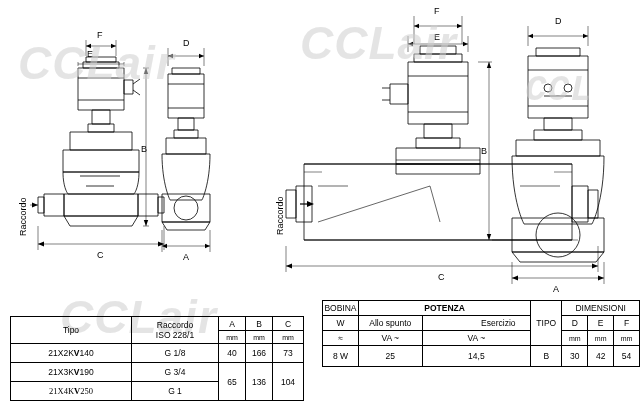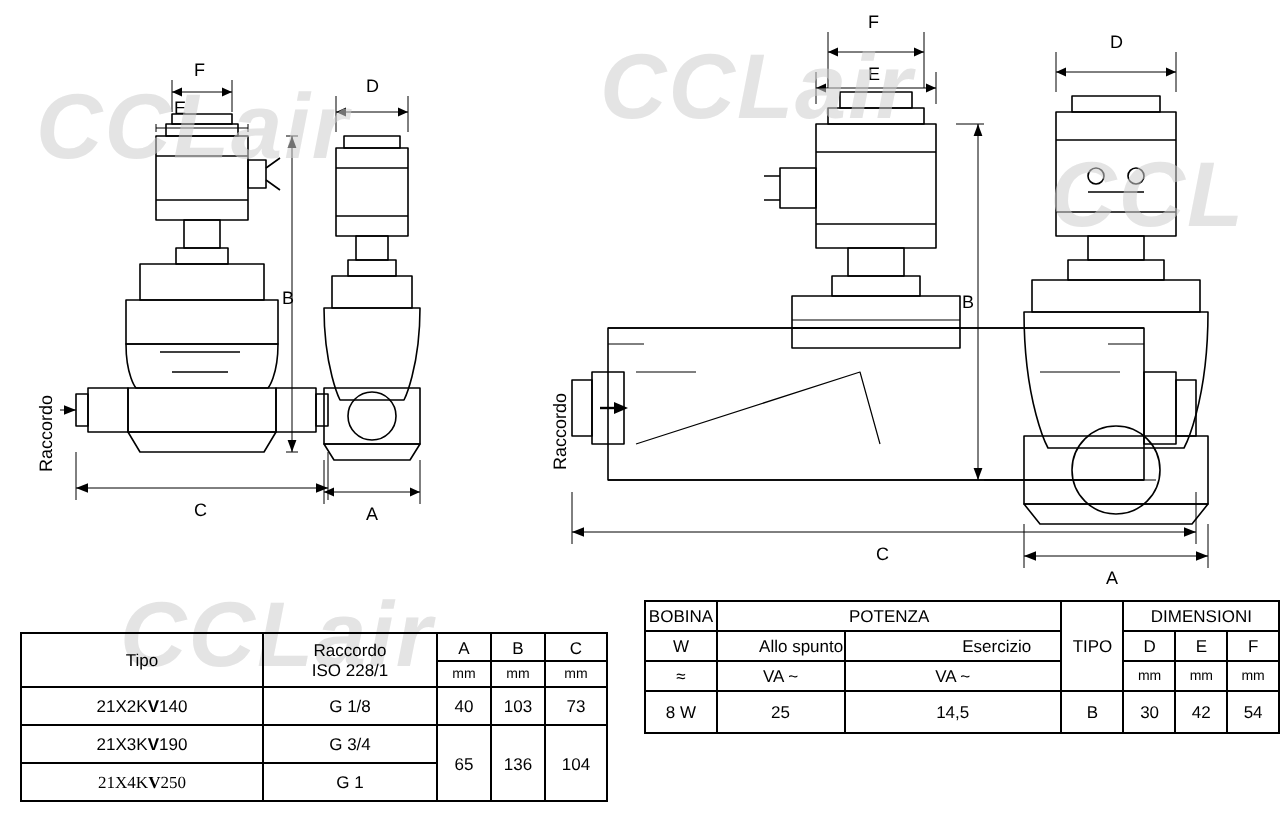--- a/index.html
+++ b/index.html
@@ -19,21 +19,21 @@
     font-weight:bold;
     font-style:italic;
     color:#cfcfcf;
     opacity:.55;
     white-space:nowrap;
     pointer-events:none;
     letter-spacing:1px;
   }
   .wm1{left:18px;top:36px;font-size:46px;}
   .wm2{left:300px;top:16px;font-size:46px;}
-  .wm3{left:525px;top:70px;font-size:46px;}
+  .wm3{left:525px;top:70px;font-size:36px;font-family:Liberation Mono, monospace;}
   .wm4{left:60px;top:290px;font-size:46px;}
 
   table{border-collapse:collapse;}
   .tbl{position:absolute;font-size:8.5px;}
   .tbl td,.tbl th{border:1px solid #000;text-align:center;padding:0;font-weight:normal;}
   #left-table{left:10px;top:316px;}
   #right-table{left:322px;top:300px;}
   .small{font-size:7px;}
   .b{font-weight:bold;}
 </style>
@@ -271,21 +271,21 @@
       <td class="small"><span>mm</span></td>
       <td class="small"><span>mm</span></td>
     </tr>
 
     <tr>
       <td style="height:18px;">
         <span>21X2K</span><span class="b">V</span><span>140</span>
       </td>
       <td><span>G 1/8</span></td>
       <td><span>40</span></td>
-      <td><span>103</span></td>
+      <td><span>166</span></td>
       <td><span>73</span></td>
     </tr>
 
     <tr>
       <td style="height:18px;text-align:center;">
         <span>21X3K</span><span class="b">V</span><span>190</span>
       </td>
       <td><span>G 3/4</span></td>
       <td rowspan="2"><span>65</span></td>
       <td rowspan="2"><span>136</span></td>
@@ -298,27 +298,27 @@
       </td>
       <td><span>G 1</span></td>
     </tr>
   </tbody>
     </table>
 
   <table class="tbl" id="right-table">
     <tbody>
         <tr>
       <td style="width:36px;height:14px;"><span>BOBINA</span></td>
-      <td colspan="2" style="width:150px;"><span>POTENZA</span></td>
+      <td colspan="2" style="width:150px;font-weight:bold;"><span>POTENZA</span></td>
       <td rowspan="3" style="width:34px;"><span>TIPO</span></td>
       <td colspan="3" style="width:84px;margin-left:37px;"><span>DIMENSIONI</span></td>
     </tr>
     <tr>
       <td style="height:14px;"><span>W</span></td>
-      <td style="width:76px;text-align:right;"><span>Allo spunto</span></td>
+      <td style="width:76px;"><span>Allo spunto</span></td>
       <td style="width:74px;padding-left:44px;"><span>Esercizio</span></td>
       <td style="width:28px;"><span>D</span></td>
       <td style="width:28px;"><span>E</span></td>
       <td style="width:28px;"><span>F</span></td>
     </tr>
     <tr>
       <td style="height:14px;">≈</td>
       <td><span>VA ~</span></td>
       <td><span>VA ~</span></td>
       <td class="small"><span>mm</span></td>

